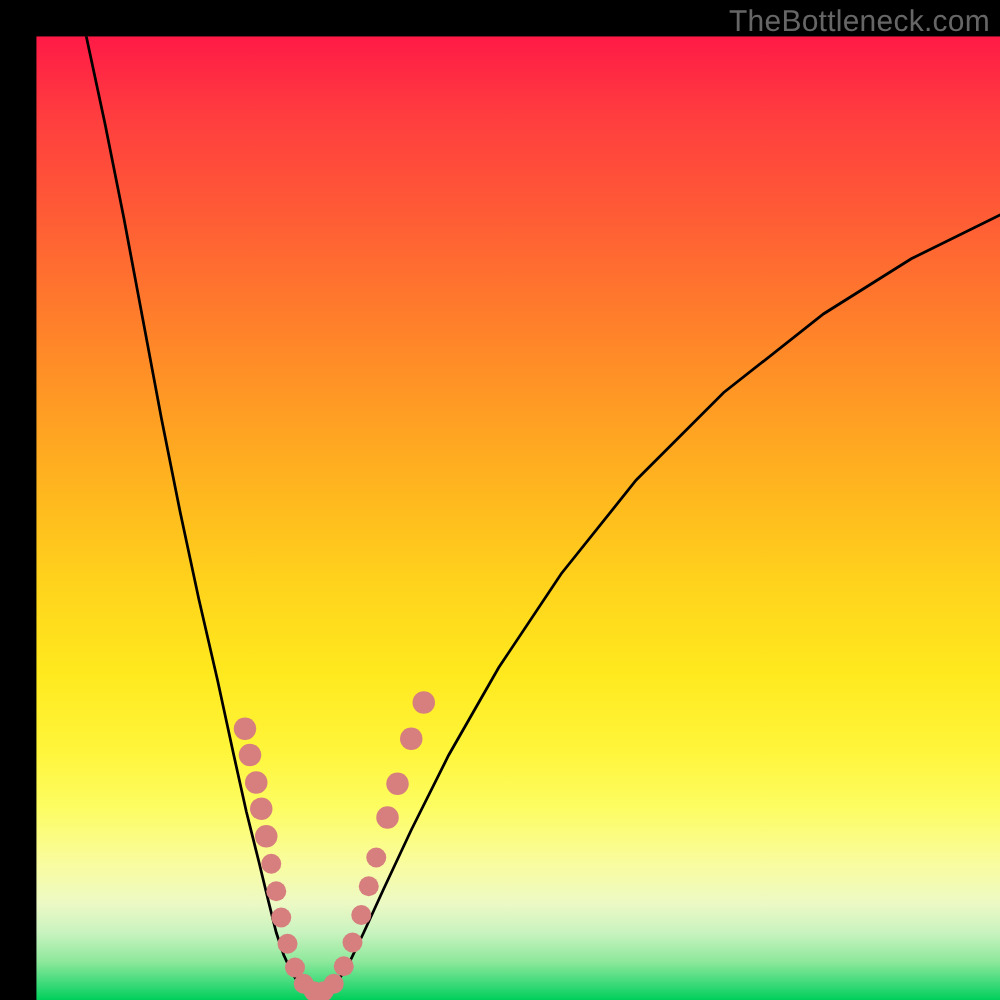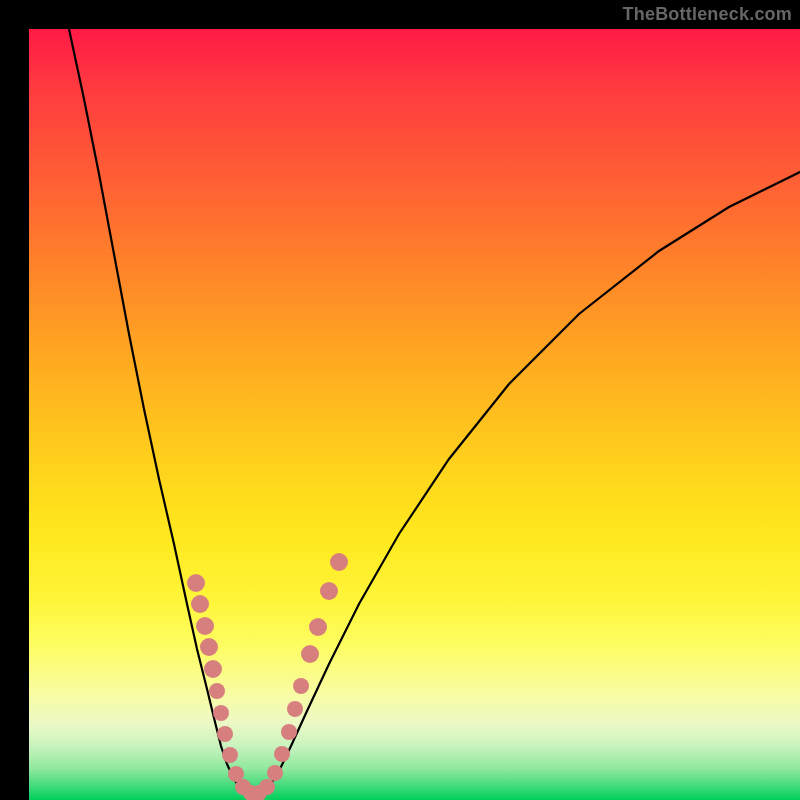--- a/index.html
+++ b/index.html
@@ -63,22 +63,22 @@
   }
   .marker {
     fill: #d77f7f;
     stroke: none;
   }
   .watermark {
     position: absolute;
     top: 4px;
     right: 8px;
     color: #666;
-    font-size: 18px;
-    font-weight: 700;
+    font-size: 24px;
+    font-weight: 400;
     letter-spacing: 0.2px;
     user-select: none;
     margin-left: 28px;
   }
 </style>
 </head>
 <body>
 
 <div class="frame">
   <div class="plot-area">

